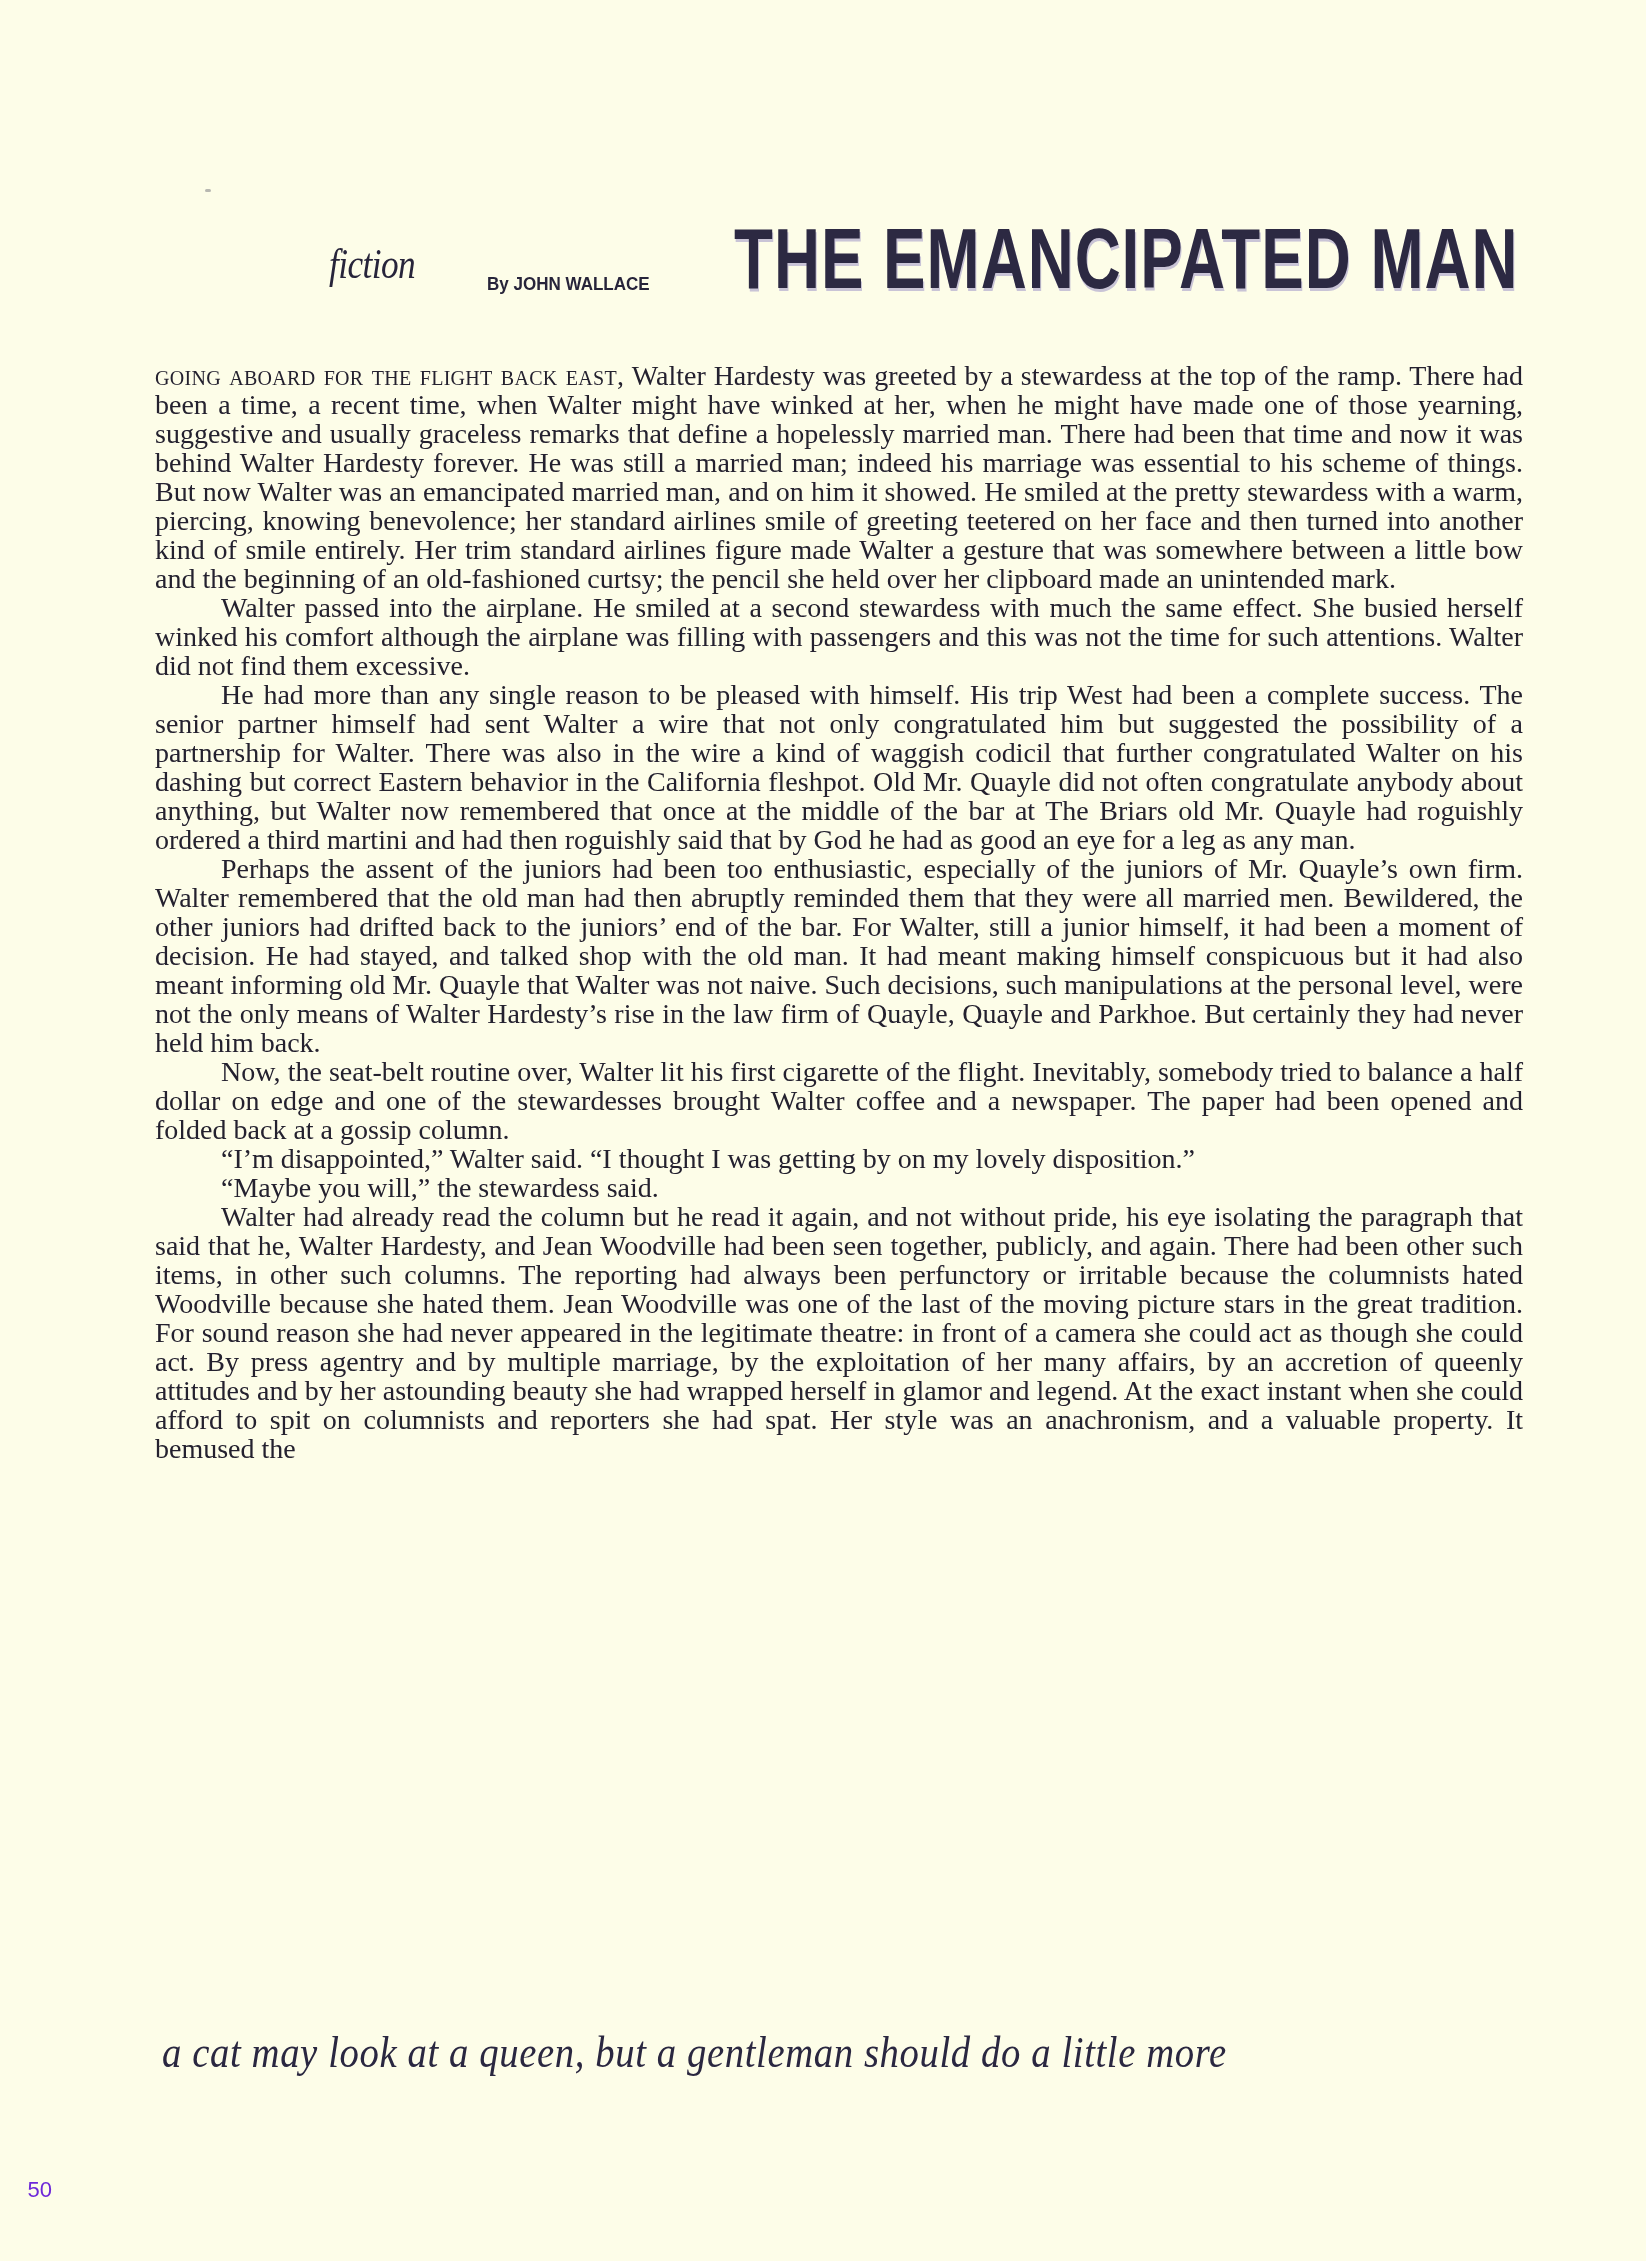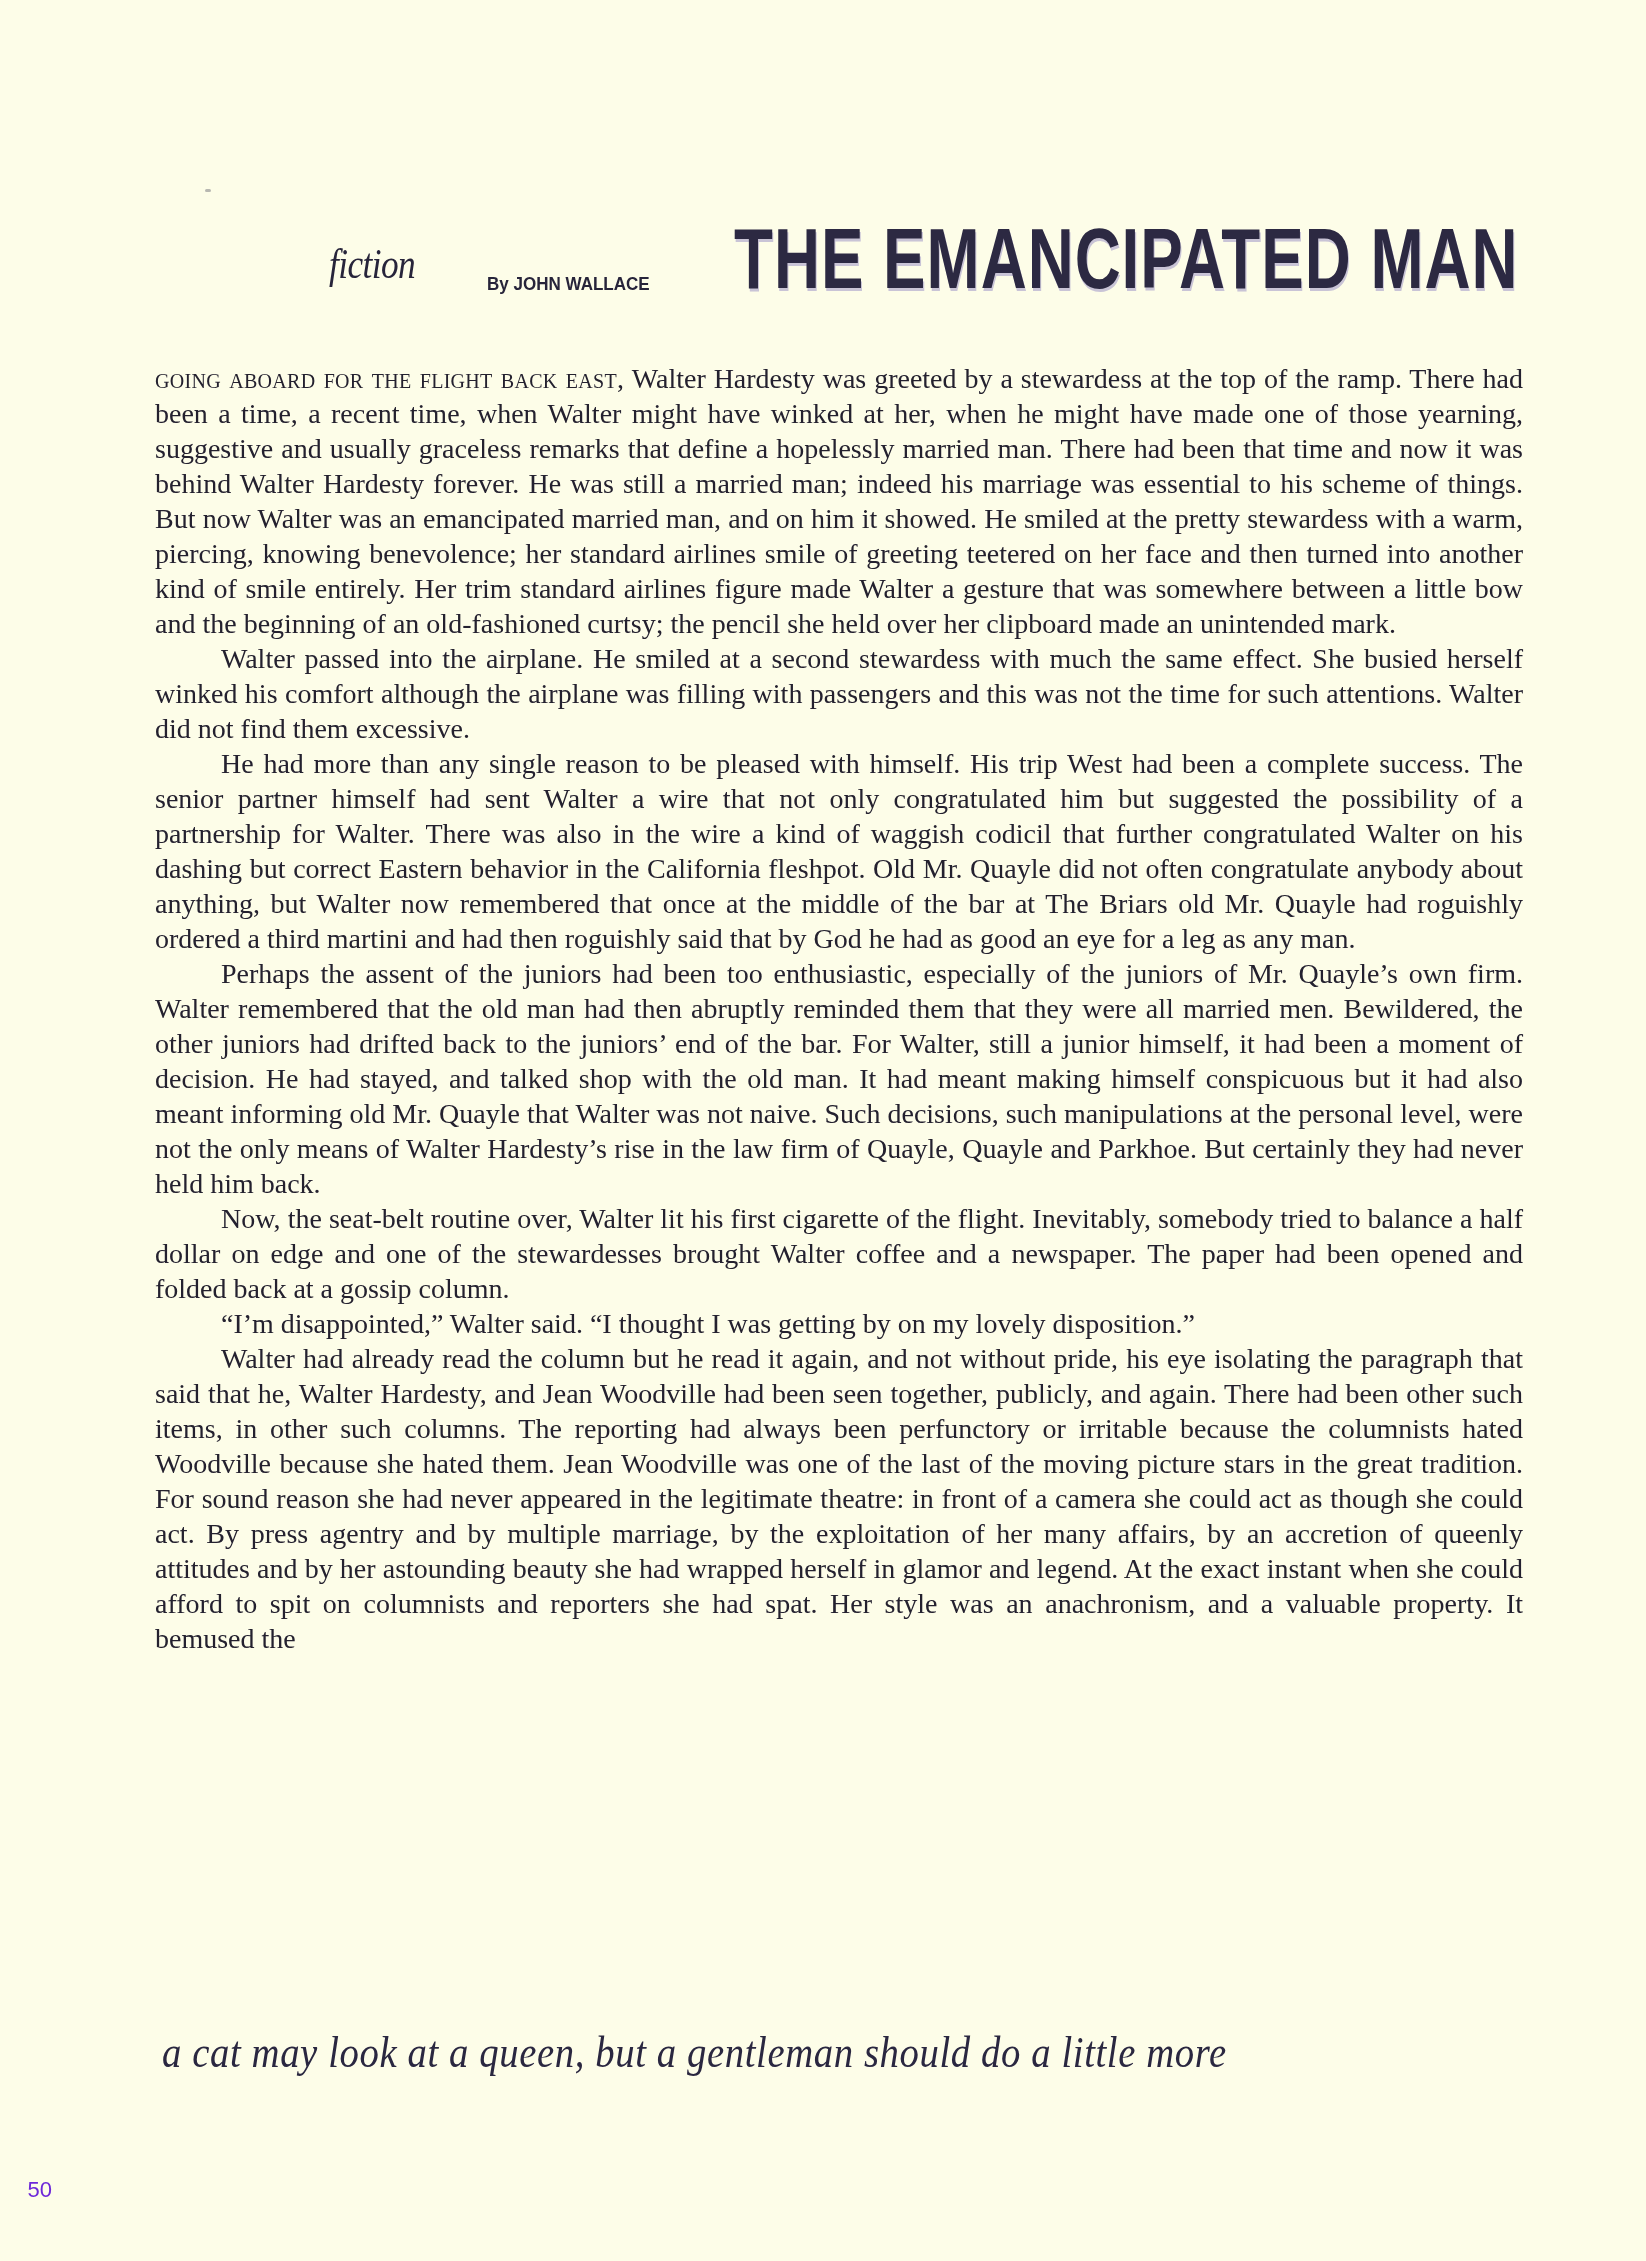--- a/index.html
+++ b/index.html
@@ -47,21 +47,21 @@
     color:#2c2942;
     white-space:nowrap;
     transform:scaleX(0.74); transform-origin:left top;
     letter-spacing:1.4px;
     text-shadow: 1.4px 2.7px 0 #c9c4d6;
   }
   .body-text {
     position:absolute; left:155px; top:361px;
     width:1368px;
     font-size:28px;
-    line-height:35px;
+    line-height:29px;
     text-align:justify;
     color:#24212f;
   }
   .body-text p { margin:0; text-indent:66px; }
   .body-text p.first { text-indent:0; }
   .smallcaps {
     font-variant:small-caps;
     text-transform:lowercase;
     font-size:28px;
     letter-spacing:0.3px;
@@ -93,19 +93,20 @@
   <span class="title">THE EMANCIPATED MAN</span>
 </div>
 
 <div class="body-text">
   <p class="first"><span class="smallcaps">GOING ABOARD FOR THE FLIGHT BACK EAST,</span><span> Walter Hardesty was greeted by a stewardess at the top of the ramp. There had been a time, a recent time, when Walter might have winked at her, when he might have made one of those yearning, suggestive and usually graceless remarks that define a hopelessly married man. There had been that time and now it was behind Walter Hardesty forever. He was still a married man; indeed his marriage was essential to his scheme of things. But now Walter was an emancipated married man, and on him it showed. He smiled at the pretty stewardess with a warm, piercing, knowing benevolence; her standard airlines smile of greeting teetered on her face and then turned into another kind of smile entirely. Her trim standard airlines figure made Walter a gesture that was somewhere between a little bow and the beginning of an old-fashioned curtsy; the pencil she held over her clipboard made an unintended mark.</span></p>
   <p>Walter passed into the airplane. He smiled at a second stewardess with much the same effect. She busied herself winked his comfort although the airplane was filling with passengers and this was not the time for such attentions. Walter did not find them excessive.</p>
   <p>He had more than any single reason to be pleased with himself. His trip West had been a complete success. The senior partner himself had sent Walter a wire that not only congratulated him but suggested the possibility of a partnership for Walter. There was also in the wire a kind of waggish codicil that further congratulated Walter on his dashing but correct Eastern behavior in the California fleshpot. Old Mr. Quayle did not often congratulate anybody about anything, but Walter now remembered that once at the middle of the bar at The Briars old Mr. Quayle had roguishly ordered a third martini and had then roguishly said that by God he had as good an eye for a leg as any man.</p>
   <p>Perhaps the assent of the juniors had been too enthusiastic, especially of the juniors of Mr. Quayle’s own firm. Walter remembered that the old man had then abruptly reminded them that they were all married men. Bewildered, the other juniors had drifted back to the juniors’ end of the bar. For Walter, still a junior himself, it had been a moment of decision. He had stayed, and talked shop with the old man. It had meant making himself conspicuous but it had also meant informing old Mr. Quayle that Walter was not naive. Such decisions, such manipulations at the personal level, were not the only means of Walter Hardesty’s rise in the law firm of Quayle, Quayle and Parkhoe. But certainly they had never held him back.</p>
   <p>Now, the seat-belt routine over, Walter lit his first cigarette of the flight. Inevitably, somebody tried to balance a half dollar on edge and one of the stewardesses brought Walter coffee and a newspaper. The paper had been opened and folded back at a gossip column.</p>
   <p>“I’m disappointed,” Walter said. “I thought I was getting by on my lovely disposition.”</p>
+  <p>“Maybe you will,” the stewardess said.</p>
   <p>Walter had already read the column but he read it again, and not without pride, his eye isolating the paragraph that said that he, Walter Hardesty, and Jean Woodville had been seen together, publicly, and again. There had been other such items, in other such columns. The reporting had always been perfunctory or irritable because the columnists hated Woodville because she hated them. Jean Woodville was one of the last of the moving picture stars in the great tradition. For sound reason she had never appeared in the legitimate theatre: in front of a camera she could act as though she could act. By press agentry and by multiple marriage, by the exploitation of her many affairs, by an accretion of queenly attitudes and by her astounding beauty she had wrapped herself in glamor and legend. At the exact instant when she could afford to spit on columnists and reporters she had spat. Her style was an anachronism, and a valuable property. It bemused the</p>
 </div>
 
 <div class="tagline">a cat may look at a queen, but a gentleman should do a little more</div>
 
 <div class="page-number">50</div>
 
 
 </body></html>

